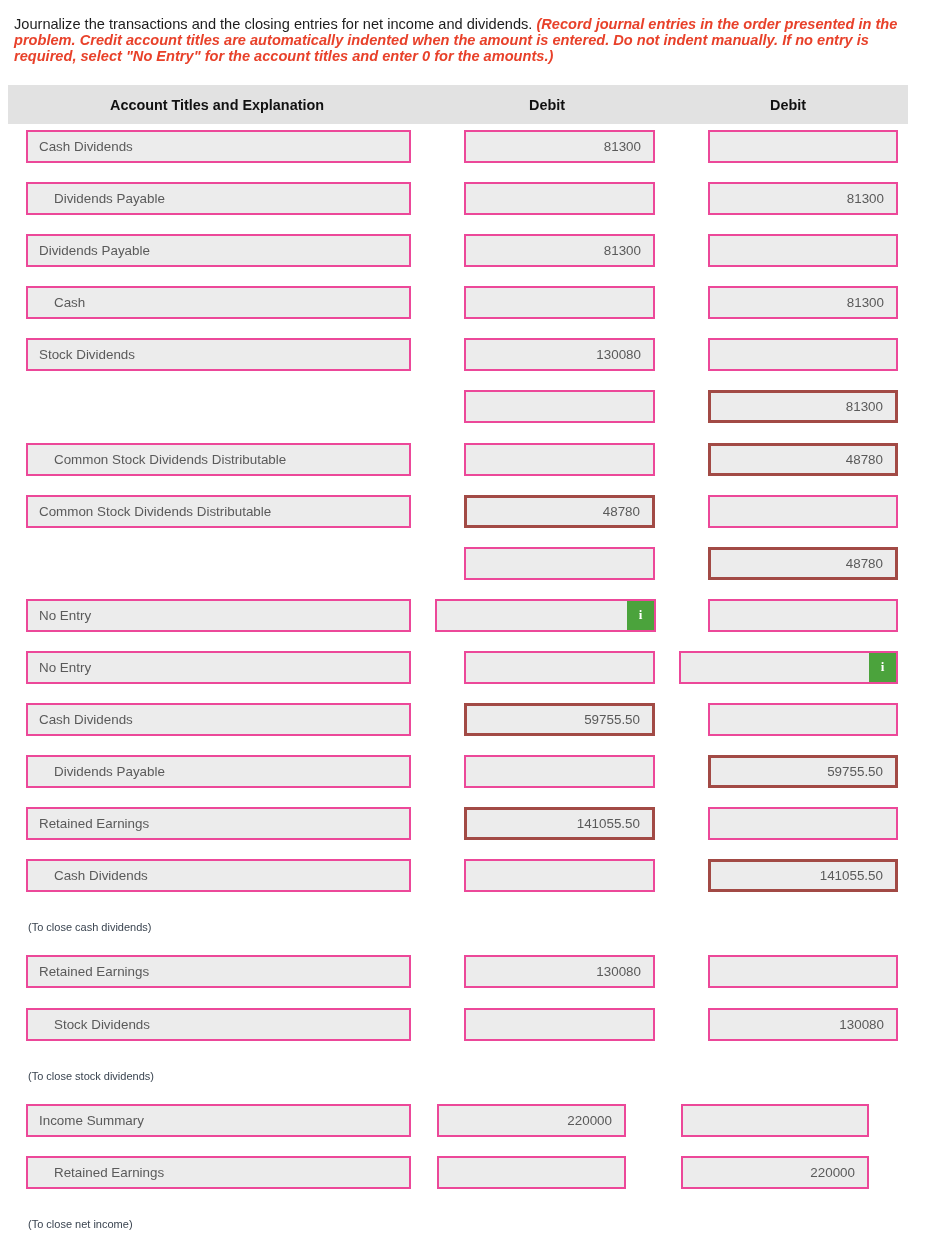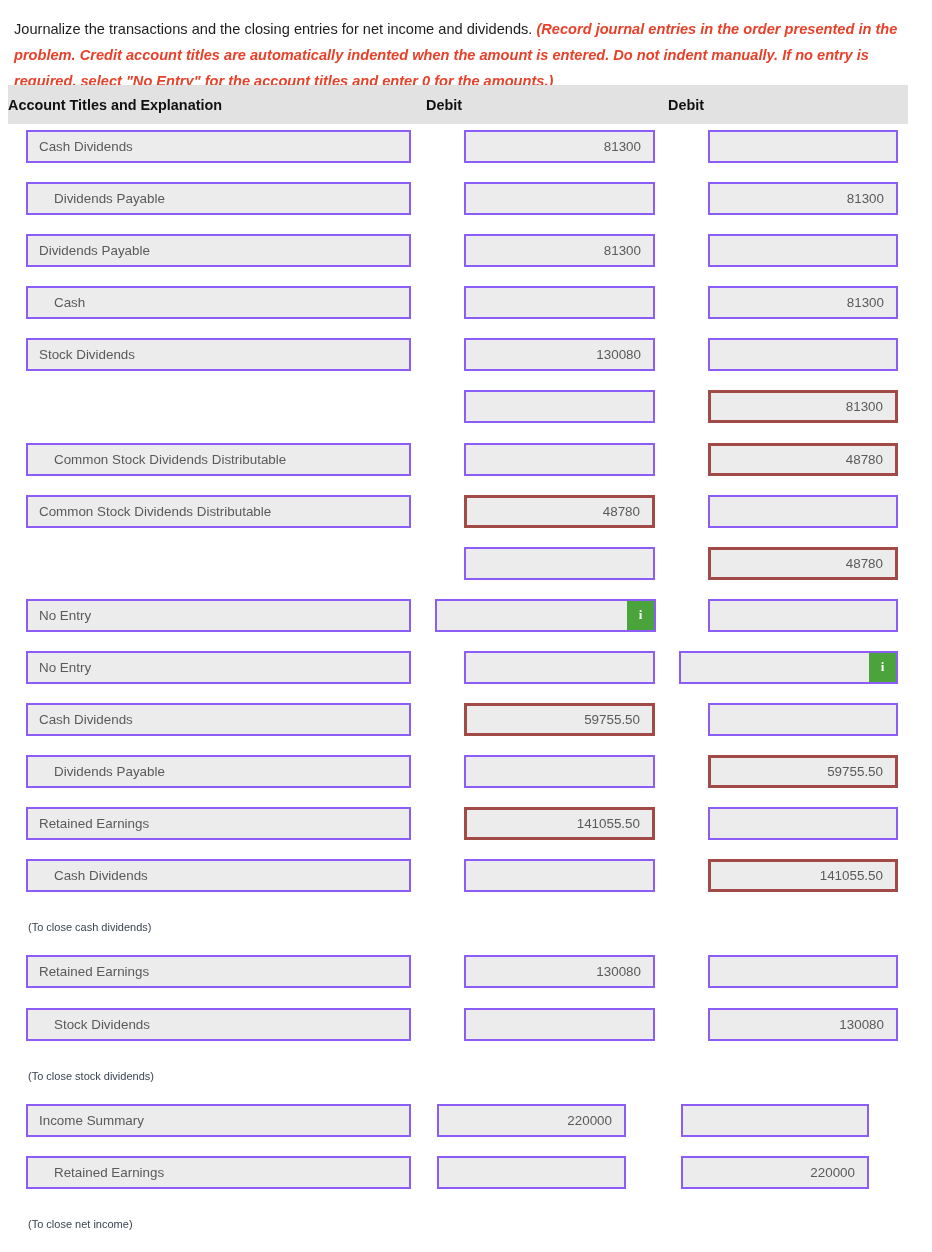--- a/index.html
+++ b/index.html
@@ -11,21 +11,21 @@
     width: 932px; height: 1252px;
     font-family: "Liberation Sans", sans-serif;
     position: relative;
     overflow: hidden;
   }
 
   
   #instructions {
     padding: 1px 14px 0 14px;
     font-size: 14.6px;
-    line-height: 26px;
+    line-height: 16px;
     color: #1d1d1d;
   }
   #instructions .emph {
     color: #e8412a;
     font-weight: bold;
     font-style: italic;
   }
 
   
   .journal {
@@ -37,40 +37,40 @@
   .jhead {
     height: 39px;
     background: #e2e2e2;
     display: flex;
     align-items: center;
   }
   .jhead .hcell {
     font-size: 14.4px;
     font-weight: bold;
     color: #111111;
-    text-align: left;
+    text-align: center;
   }
   .hcell.acct  { width: 418px; }
   .hcell.debit { width: 242px; }
   .hcell.credit{ width: 240px; }
 
   .rows { position: relative; }
 
   .jrow {
     position: relative;
     height: 52.1px;
   }
 
   
   .fld {
     position: absolute;
     top: 6px;
     height: 33px;
     background: #ececec;
-    border: 2px solid #8b5cf6;
+    border: 2px solid #ec4899;
     font-size: 13.4px;
     color: #5a5a5a;
     display: flex;
     align-items: center;
     white-space: nowrap;
     overflow: hidden;
   }
   .fld.err { border: 3px solid #a24a45; }
 
   

